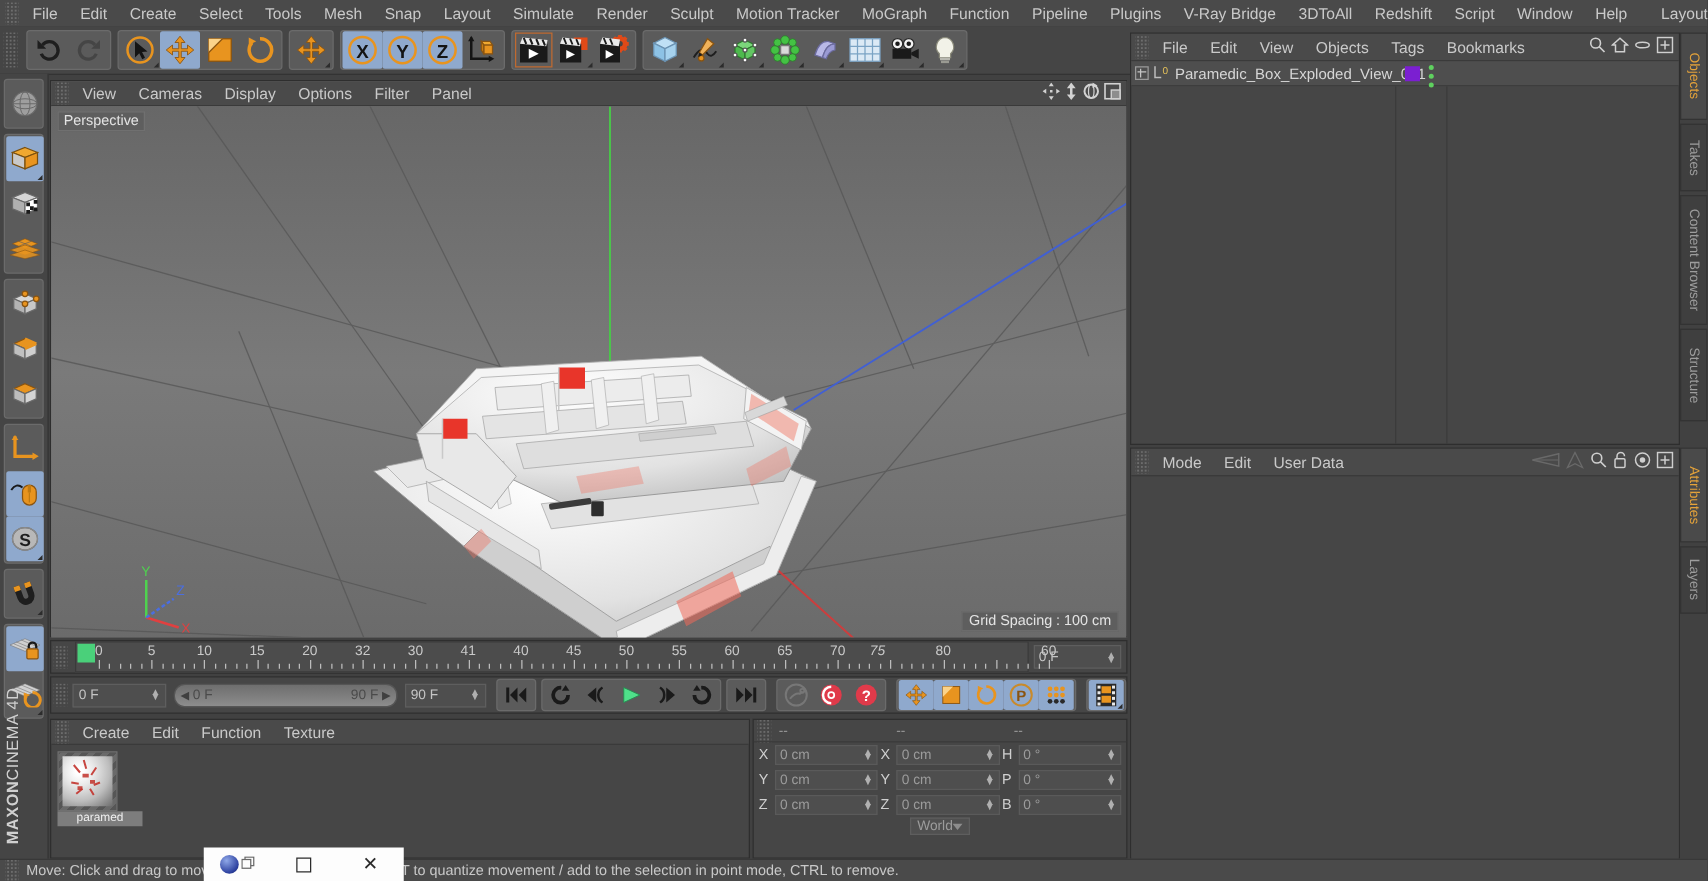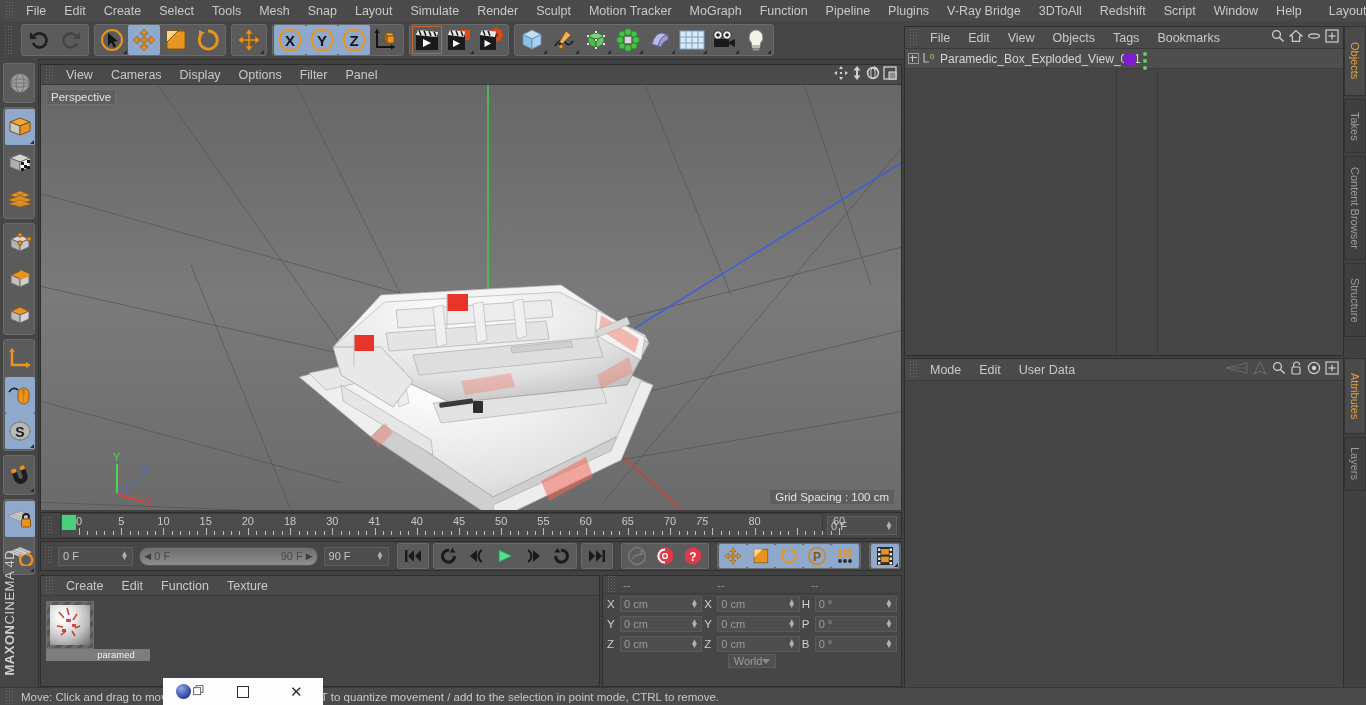--- a/index.html
+++ b/index.html
@@ -94,21 +94,21 @@
   .mat-menu{height:19px;display:flex;align-items:center;border-bottom:1px solid #3a3a3a;background:#4a4a4a;}
   .mat-body{padding:5px;}
   .mat-chip{width:48px;}
   .mat-sphere{width:48px;height:48px;border:1px solid #707070;box-sizing:border-box;
     background-image:
       radial-gradient(circle at 34% 30%, #ffffff 8%, #e9e9e9 30%, #bdbdbd 62%, #8d8d8d 84%, #6d6d6d 100%),
       repeating-linear-gradient(-45deg,#565656 0 4px,#6a6a6a 4px 8px);
     background-size:40px 40px, 100% 100%;background-position:center,0 0;background-repeat:no-repeat;
     position:relative;}
   .mat-name{width:68px;background:#7d7d7d;color:#f0f0f0;font-size:9.5px;text-align:center;
-            overflow:hidden;white-space:nowrap;height:12px;line-height:12px;padding-left:36px;}
+            overflow:hidden;white-space:nowrap;height:12px;line-height:12px;}
 
   
   .coord{position:absolute;left:602px;top:575px;width:300px;height:112px;background:#464646;
          border:1px solid #2e2e2e;box-sizing:border-box;}
   .coord-head{height:17px;display:flex;align-items:center;border-bottom:1px solid #3a3a3a;}
   .coord-head .hh{flex:1;text-align:left;padding-left:4px;color:#9a9a9a;font-size:11px;}
   .coord-row{display:flex;align-items:center;height:20px;padding:0 4px;gap:2px;}
   .lbl{width:11px;font-size:11.5px;color:#cfcfcf;text-align:left;}
   .cf{flex:1;height:16px;background:#4e4e4e;border:1px solid #5a5a5a;display:flex;align-items:center;
       padding:0 3px;font-size:11px;color:#9c9c9c;box-sizing:border-box;}
@@ -726,21 +726,21 @@
         <div class="tl-tick" style="left: 153.111px; height: 4px;"></div>
         <div class="tl-tick" style="left: 161.556px; height: 4px;"></div>
         <div class="tl-tick" style="left: 170px; height: 4px;"></div>
         <div class="tl-tick" style="left: 178.444px; height: 4px;"></div>
         <div class="tl-num" style="left: 186.889px;">20</div>
         <div class="tl-tick" style="left: 186.889px; height: 7px;"></div>
         <div class="tl-tick" style="left: 195.333px; height: 4px;"></div>
         <div class="tl-tick" style="left: 203.778px; height: 4px;"></div>
         <div class="tl-tick" style="left: 212.222px; height: 4px;"></div>
         <div class="tl-tick" style="left: 220.667px; height: 4px;"></div>
-        <div class="tl-num" style="left: 229.111px;">18</div>
+        <div class="tl-num" style="left: 229.111px;">32</div>
         <div class="tl-tick" style="left: 229.111px; height: 7px;"></div>
         <div class="tl-tick" style="left: 237.556px; height: 4px;"></div>
         <div class="tl-tick" style="left: 246px; height: 4px;"></div>
         <div class="tl-tick" style="left: 254.444px; height: 4px;"></div>
         <div class="tl-tick" style="left: 262.889px; height: 4px;"></div>
         <div class="tl-num" style="left: 271.333px;">30</div>
         <div class="tl-tick" style="left: 271.333px; height: 7px;"></div>
         <div class="tl-tick" style="left: 279.778px; height: 4px;"></div>
         <div class="tl-tick" style="left: 288.222px; height: 4px;"></div>
         <div class="tl-tick" style="left: 296.667px; height: 4px;"></div>

